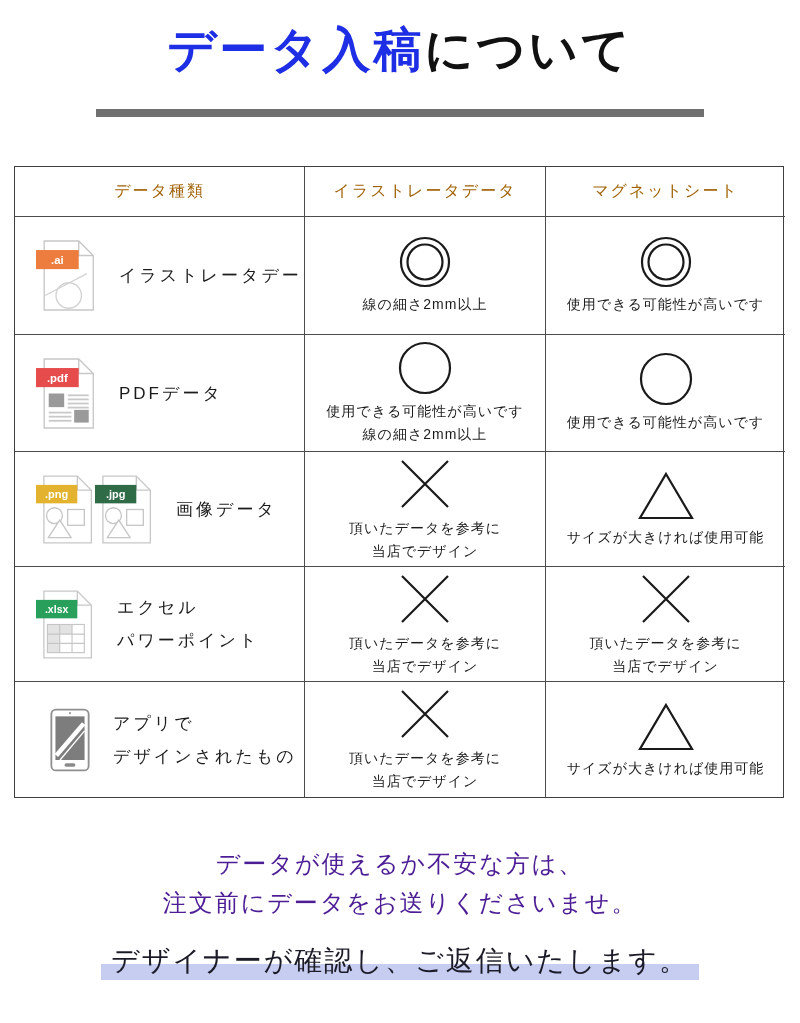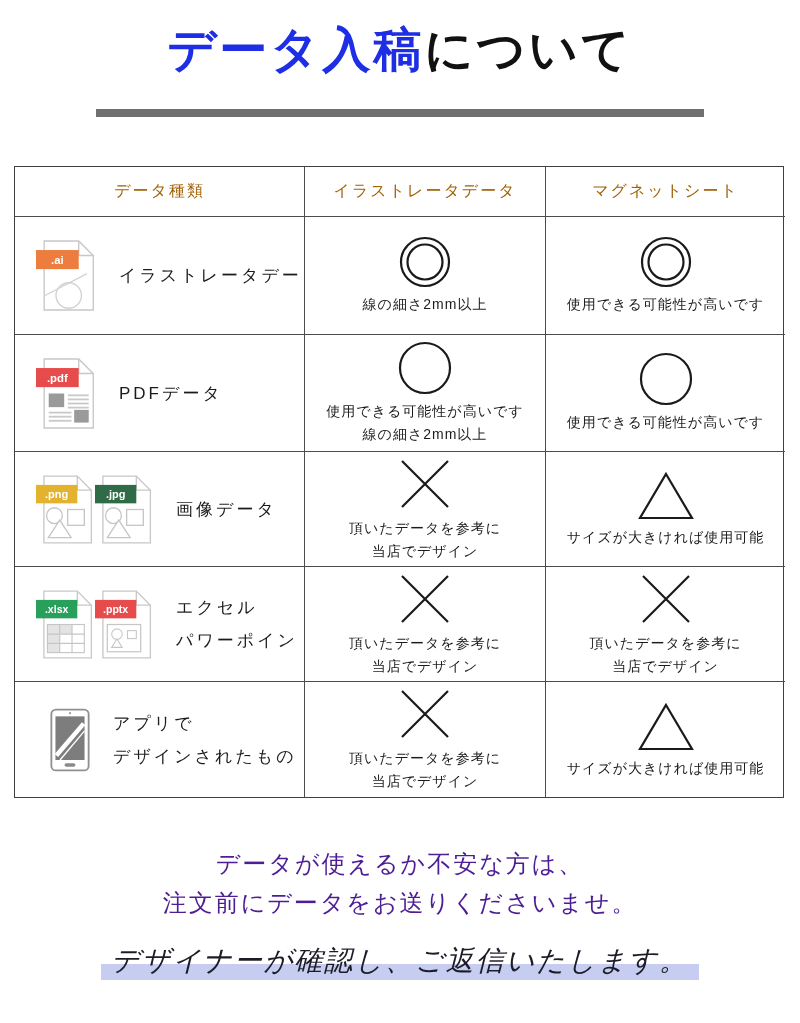--- a/index.html
+++ b/index.html
@@ -48,21 +48,21 @@
   .sym-cell{
     display:flex;flex-direction:column;align-items:center;justify-content:center;
     text-align:center;gap:5px;
   }
   .symbol{display:block;line-height:0;}
   .sym-caption{font-size:14px;letter-spacing:1px;color:#1b1b1b;}
   .sym-caption span{display:block;line-height:23px;white-space:nowrap;}
   
   .footer{margin-top:46px;text-align:center;}
   .footer .fline{font-size:24px;letter-spacing:2px;line-height:39px;color:#4c1d95;}
-  .hl-wrap{margin-top:20px;text-align:center;font-style:italic;}
+  .hl-wrap{margin-top:20px;text-align:center;}
   .hl{
     font-size:28px;letter-spacing:2px;color:#1c1c28;
     padding:0 10px 4px 10px;
     background:linear-gradient(to bottom, transparent 54%, #c6cdf1 54%);
   }
 </style>
 </head>
 <body>
 
 <div class="title">
@@ -219,32 +219,20 @@
           <path d="M47 2 V18 H63" fill="none" stroke="#c8c8c8" stroke-width="1.5"></path>
           <rect x="13" y="40" width="42" height="11" fill="#e3e3e3"></rect>
           <rect x="13" y="40" width="14" height="32" fill="#e3e3e3"></rect>
           <rect x="41" y="40" width="14" height="11" fill="#ffffff"></rect>
           <rect x="13" y="40" width="42" height="32" fill="none" stroke="#c6c6c6" stroke-width="1.3"></rect>
           <path d="M27 40 V72 M41 40 V72 M13 51 H55 M13 61.5 H55" fill="none" stroke="#c6c6c6" stroke-width="1.3"></path>
           <rect x="0" y="12" width="47" height="21" fill="#28a05b"></rect>
           <text x="23.5" y="27" text-anchor="middle" font-size="12" font-weight="bold" fill="#fff">.xlsx</text>
         </svg>
       </span>
-      <span class="doc-icon">
-        <svg viewBox="0 0 66 80" width="58" height="71">
-          <path d="M9 2 H47 L63 18 V78 H9 Z" fill="#fff" stroke="#c8c8c8" stroke-width="1.5"></path>
-          <path d="M47 2 V18 H63" fill="none" stroke="#c8c8c8" stroke-width="1.5"></path>
-          <rect x="14" y="40" width="38" height="31" fill="none" stroke="#c6c6c6" stroke-width="1.4"></rect>
-          <circle cx="25" cy="51" r="6" fill="none" stroke="#c6c6c6" stroke-width="1.2"></circle>
-          <rect x="37" y="47" width="10" height="9" fill="none" stroke="#c6c6c6" stroke-width="1.2"></rect>
-          <path d="M19 66 L25 56.5 L31 66 Z" fill="none" stroke="#c6c6c6" stroke-width="1.2"></path>
-          <rect x="0" y="12" width="47" height="21" fill="#e64c4c"></rect>
-          <text x="23.5" y="27" text-anchor="middle" font-size="12" font-weight="bold" fill="#fff">.pptx</text>
-        </svg>
-      </span>
       <span class="type-label">
         <span>エクセル</span>
           <span>パワーポイント</span>
       </span>
     </div>
     <div class="td c2 sym-cell">
       <span class="symbol"><svg viewBox="0 0 56 56" width="56" height="56">
             <path d="M5 5 L51 51 M51 5 L5 51" fill="none" stroke="#1a1a1a" stroke-width="2.2"></path>
           </svg></span>
       <span class="sym-caption">

